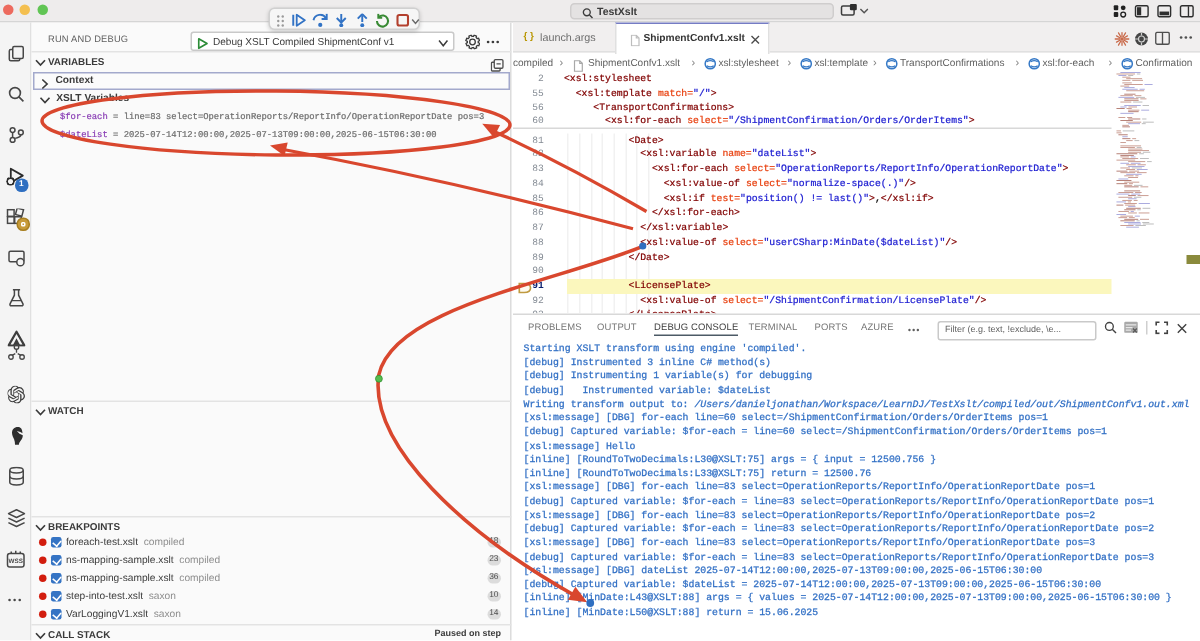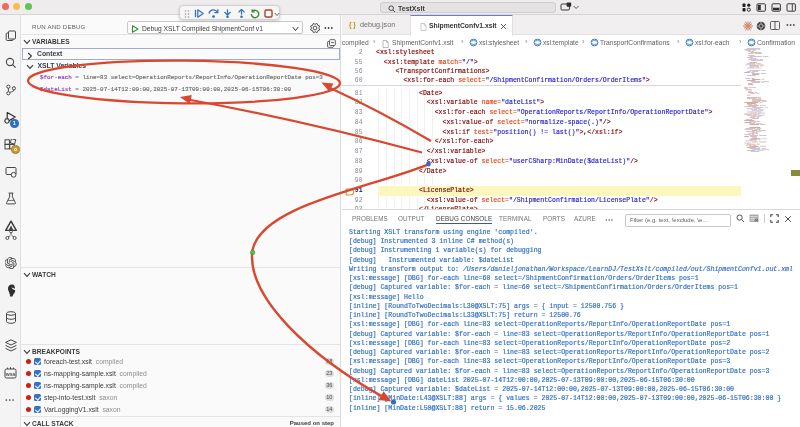--- a/index.html
+++ b/index.html
@@ -285,21 +285,21 @@
         </svg>
         <span style="position:absolute;left:11px;">CALL STACK</span>
     <span style="position:absolute;right:7px;font-size:6px;color:#3b3b3b;">Paused on step</span>
   </div>
 </div>
 
 <div id="tabbar">
 
   <div class="tab" style="left:0;width:69px;color:#6e6e6e;border-right:1px solid #e0e0e0;">
     <span style="position:absolute;left:7px;top:0;color:#b89500;font-weight:bold;font-size:6.5px;">{&nbsp;}</span>
-    <span style="position:absolute;left:18px;">debug.json</span>
+    <span style="position:absolute;left:18px;">launch.args</span>
   </div>
 
   <div class="tab" style="left:68px;width:103px;height:21px;background:#fff;color:#3b3b3b;border-left:1px solid #e0e0e0;border-right:1px solid #e0e0e0;border-top:1.2px solid #757cc4;z-index:5;">
     <svg class="abs" style="left:9px;top:6.5px" width="7" height="8" viewBox="0 0 7 8">
           <path d="M1 0.5 h3.2 l1.8 1.8 v5.2 h-5 z" fill="none" stroke="#bdbdbd" stroke-width="0.8"></path>
           <path d="M4.2 0.5 v1.8 h1.8" fill="none" stroke="#bdbdbd" stroke-width="0.8"></path>
         </svg>
     <span style="position:absolute;left:18px;font-weight:bold;font-size:6.8px;color:#333;">ShipmentConfv1.xslt</span>
     <svg class="abs" style="right:5px;top:7px" width="7" height="7" viewBox="0 0 7 7">
           <path d="M1 1 L6 6 M6 1 L1 6" stroke="#4a4a4a" stroke-width="0.9"></path>

